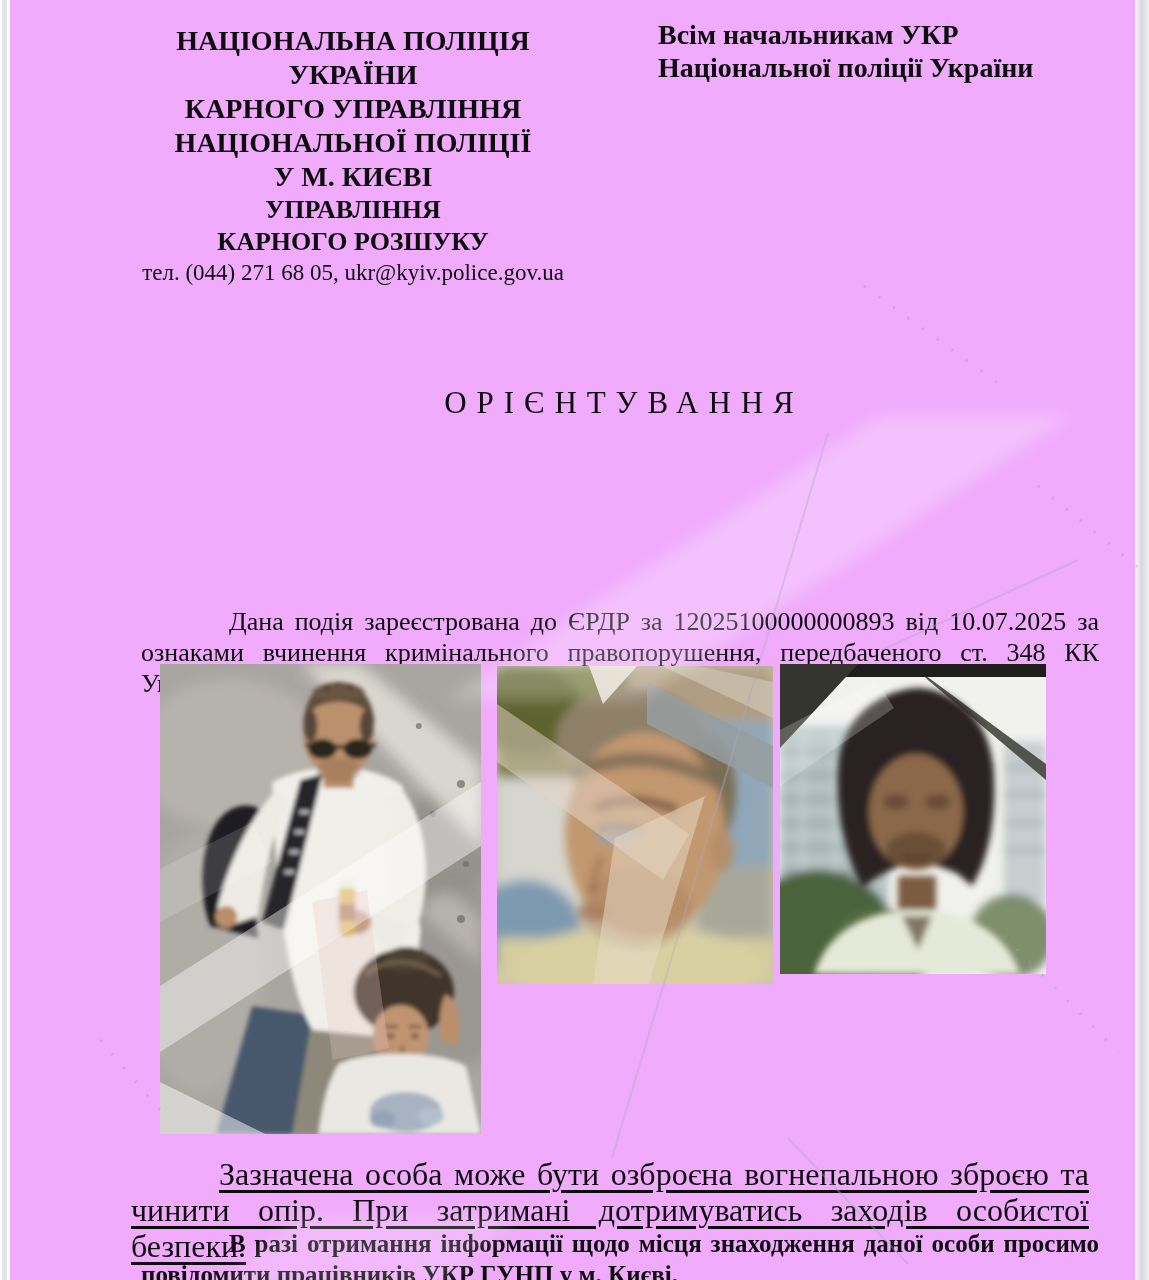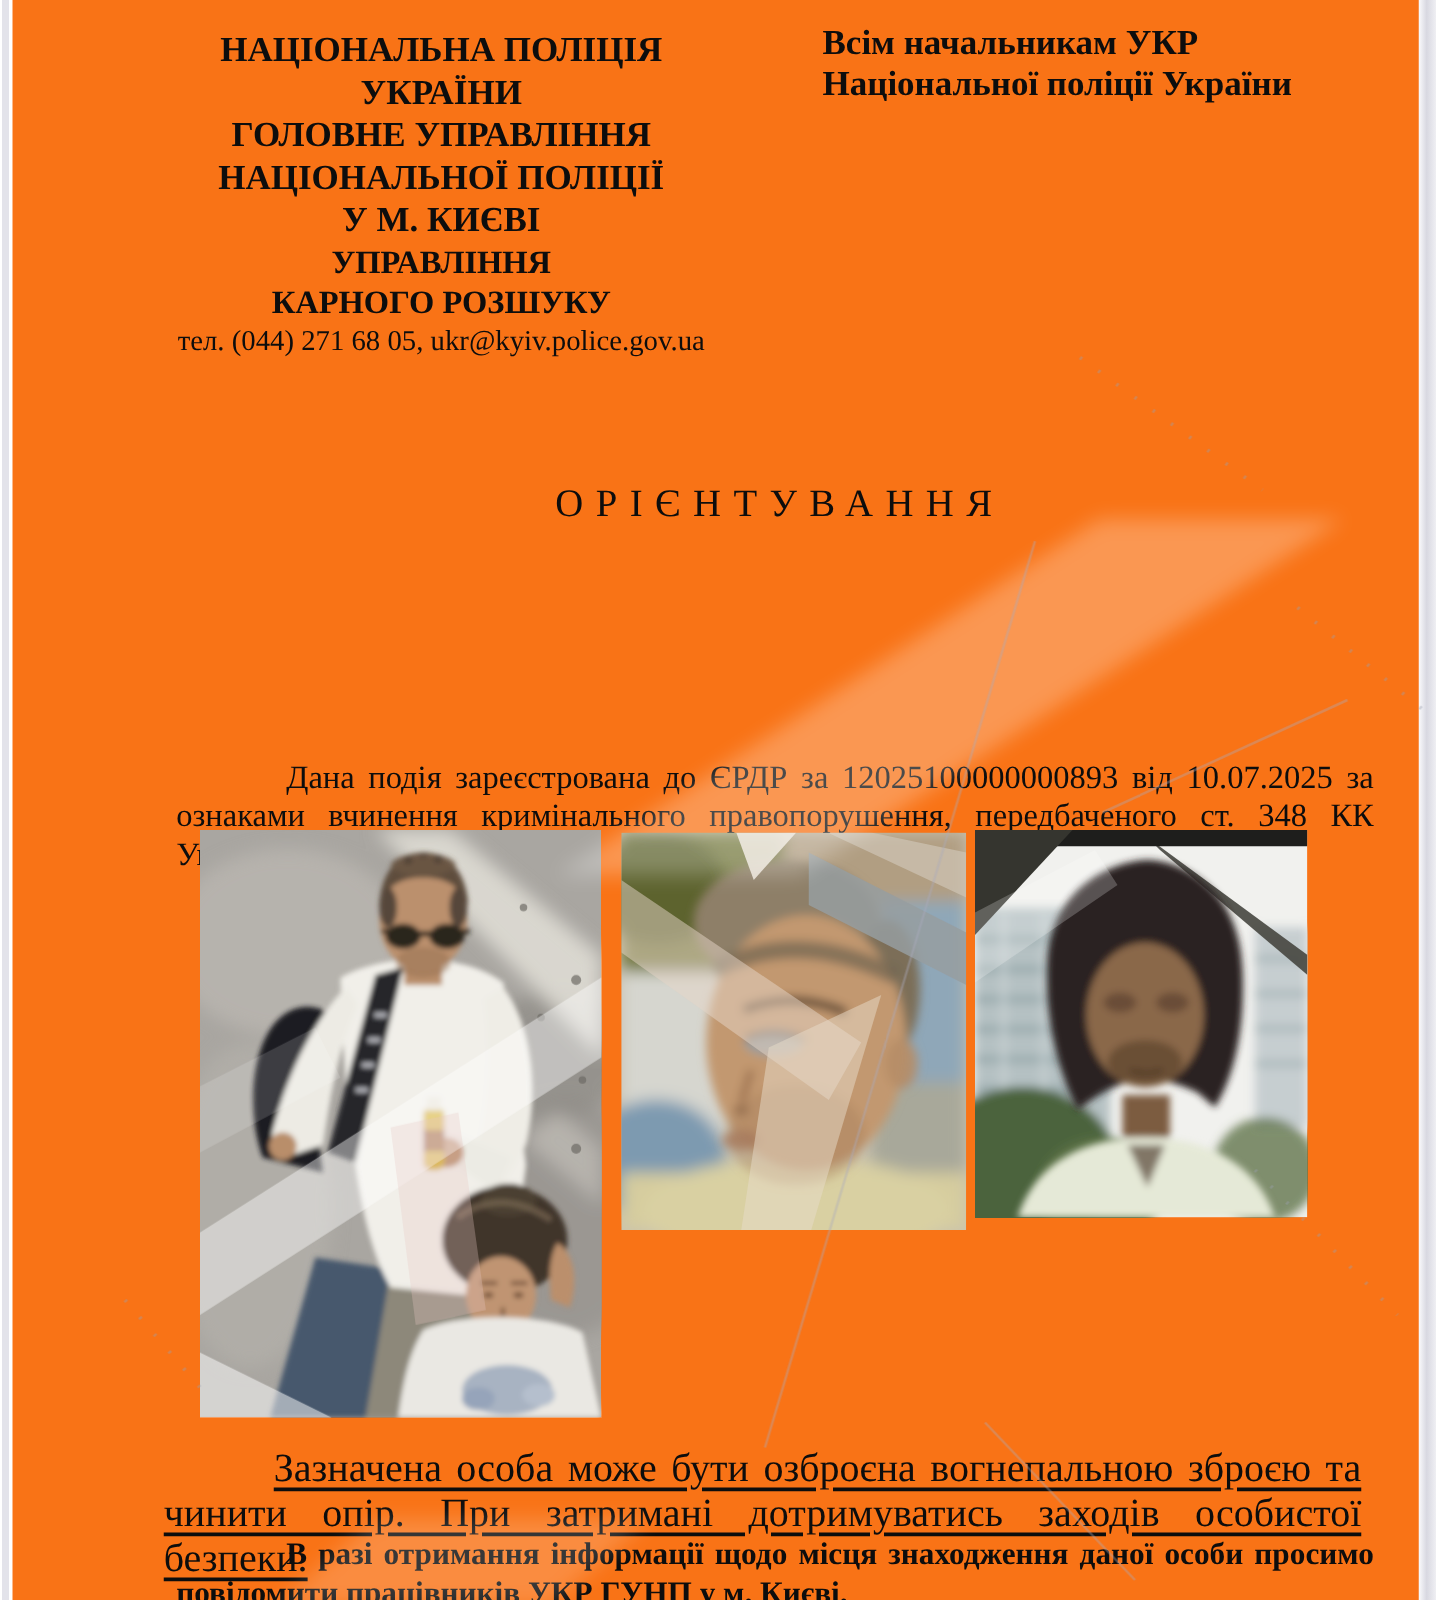--- a/index.html
+++ b/index.html
@@ -1,16 +1,16 @@
 <!DOCTYPE html>
 <html><head>
 <meta charset="utf-8">
 <style>
   html,body{margin:0;padding:0;background:#ffffff;}
-  .page{position:relative;width:1149px;height:1280px;background:#f97316;overflow:hidden;
+  .page{position:relative;width:1149px;height:1280px;background:#f0abfc;overflow:hidden;
         font-family:"Liberation Serif","DejaVu Serif",serif;color:#0d0d0d;}
   .edge{position:absolute;top:0;height:1280px;}
   .edge-left{left:0;width:10px;
     background:linear-gradient(to right,#ffffff 0 2px,#e3e3ea 2px 7px,#ffffff 7px);}
   .edge-right{right:0;width:14px;
     background:linear-gradient(to right,#fafafc 0,#d8d8e1 45%,#f0f0f4 100%);}
 
   .org-block{position:absolute;left:140px;top:24px;width:426px;text-align:center;font-weight:bold;}
   .org-line{font-size:28px;line-height:34px;white-space:nowrap;}
   .org-line.small{font-size:26px;line-height:32px;}
@@ -46,21 +46,21 @@
 <body>
 
 <div class="page">
 
   <div class="edge edge-left"></div>
   <div class="edge edge-right"></div>
 
   <div class="org-block">
     <div class="org-line">НАЦІОНАЛЬНА ПОЛІЦІЯ</div>
     <div class="org-line">УКРАЇНИ</div>
-    <div class="org-line">ГОЛОВНЕ УПРАВЛІННЯ</div>
+    <div class="org-line">КАРНОГО УПРАВЛІННЯ</div>
     <div class="org-line">НАЦІОНАЛЬНОЇ ПОЛІЦІЇ</div>
     <div class="org-line">У М. КИЄВІ</div>
     <div class="org-line small">УПРАВЛІННЯ</div>
     <div class="org-line small">КАРНОГО РОЗШУКУ</div>
     <div class="org-address">тел. (044) 271 68 05, ukr@kyiv.police.gov.ua</div>
   </div>
 
   <div class="recipient">
     <div>Всім начальникам УКР</div>
     <div>Національної поліції України</div>

